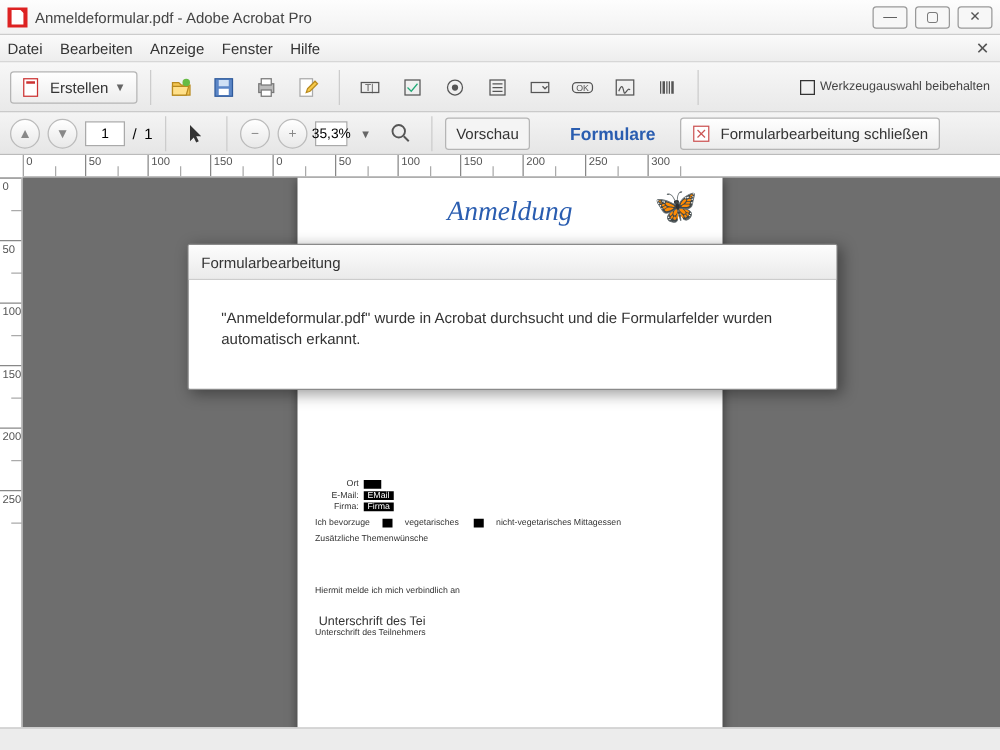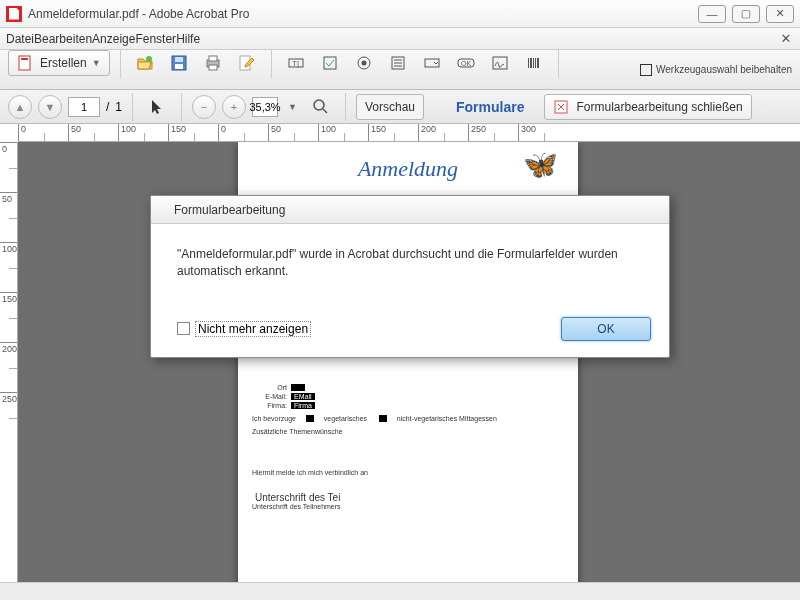--- a/index.html
+++ b/index.html
@@ -3,24 +3,24 @@
 <meta charset="utf-8">
 <style>
 * { box-sizing: border-box; margin: 0; padding: 0; }
 body { font-family: "Segoe UI", Tahoma, sans-serif; font-size: 12px; background: #fff; width: 800px; height: 600px; overflow: hidden; position: relative; }
 .titlebar { height: 28px; background: linear-gradient(#fdfdfd,#f2f2f2); border-bottom: 1px solid #ccc; display: flex; align-items: center; padding: 13px 6px; }
 .titlebar .app-icon { width: 16px; height: 16px; background: #d22; margin-right: 6px; position: relative; }
 .titlebar .app-icon::after { content:""; position:absolute; left:3px; top:2px; width:10px; height:12px; background:#fff; clip-path: polygon(0 0,70% 0,100% 25%,100% 100%,0 100%); }
 .titlebar .title { color:#444; }
 .winbtns { margin-left:auto; display:flex; gap:6px; }
 .winbtn { width:28px; height:18px; border:1px solid #999; border-radius:3px; background:#f7f7f7; display:flex; align-items:center; justify-content:center; font-size:11px; color:#555; }
-.menubar { height:22px; background: linear-gradient(#fafafa,#ededed); border-bottom:1px solid #ccc; display:flex; align-items:center; padding:0 6px; }
+.menubar { height:22px; background: linear-gradient(#fafafa,#ededed); border-bottom:1px solid #ccc; display:flex; align-items:center; padding:0 6px; gap:14px; }
 .menubar span { color:#333; }
 .menubar .close-x { margin-left:auto; width:16px; height:16px; display:flex; align-items:center; justify-content:center; color:#555; font-size:13px; }
-.toolbar { height:40px; background:linear-gradient(#f7f7f7,#e9e9e9); border-bottom:1px solid #bbb; display:flex; padding:0 8px; gap:6px; }
+.toolbar { height:40px; background:linear-gradient(#f7f7f7,#e9e9e9); border-bottom:1px solid #bbb; display:flex; align-items:center; padding:0 8px; gap:6px; }
 .btn { height:26px; border:1px solid #b5b5b5; border-radius:3px; background:linear-gradient(#fff,#ededed); display:flex; align-items:center; padding:0 8px; gap:5px; color:#333; font-size:12px; }
 .iconbtn { width:28px; height:26px; border:1px solid transparent; border-radius:3px; display:flex; align-items:center; justify-content:center; }
 .sep { width:1px; height:28px; background:#ccc; margin:0 4px; }
 .smallicn { width:18px; height:18px; }
 .toolbar2 { height:34px; background:linear-gradient(#f4f4f4,#e6e6e6); border-bottom:1px solid #bbb; display:flex; align-items:center; padding:0 8px; gap:6px; }
 .navcircle { width:24px; height:24px; border:1px solid #bbb; border-radius:50%; background:linear-gradient(#fff,#e8e8e8); display:flex; align-items:center; justify-content:center; color:#888; font-size:11px; }
 .pagebox { width:32px; height:20px; border:1px solid #aaa; background:#fff; text-align:center; font-size:11px; }
 .zoombox { width:26px; height:20px; border:1px solid #aaa; background:#fff; text-align:center; font-size:11px; display:flex; align-items:center; justify-content:center; }
 .formulare { color:#2a5db0; font-weight:600; font-size:14px; }
 .rulerH { height:18px; background:#fff; border-bottom:1px solid #aaa; display:flex; font-size:9px; color:#555; position:relative; margin-left:18px; overflow:hidden;}
@@ -31,21 +31,21 @@
 .rulerV .tick { height:50px; border-top:1px solid #888; padding-top:1px; padding-left:2px; position:relative;}
 .rulerV .tick::after{content:"";position:absolute;top:25px;left:9px;height:1px;width:9px;background:#aaa;}
 .canvas { flex:1; position:relative; overflow:hidden; }
 .page { position:absolute; left:220px; top:0; width:340px; height:470px; background:#fff; box-shadow:0 2px 8px rgba(0,0,0,0.5); padding:14px; font-size:8px; color:#333; }
 .page .hd { text-align:center; font-family:"Brush Script MT",cursive; font-size:22px; color:#2a5db0; font-style:italic; margin-bottom:0;}
 .butterfly { position:absolute; right:20px; top:6px; font-size:28px; color:#2a5db0; }
 .field { display:flex; align-items:center; gap:4px; margin:2px 0; font-size:7px;}
 .field .lab { width:35px; text-align:right; }
 .field .box { background:#000; color:#fff; padding:0 3px; font-size:7px; }
 .dialog-shadow { position:absolute; left:150px; top:195px; width:520px; background:#fff; border:1px solid #8a8a8a; box-shadow:3px 3px 12px rgba(0,0,0,0.4); border-radius:2px; z-index:50; }
-.dialog-title { height:28px; background:linear-gradient(#fdfdfd,#eaeaea); border-bottom:1px solid #ccc; display:flex; align-items:center; padding:0 23px; font-size:12px; color:#333; }
+.dialog-title { height:28px; background:linear-gradient(#fdfdfd,#eaeaea); border-bottom:1px solid #ccc; display:flex; align-items:center; padding:0 10px; font-size:12px; color:#333; }
 .dialog-body { padding:22px 26px 16px 26px; font-size:12px; color:#333; line-height:1.45; }
 .dialog-body p { margin-bottom:14px; }
 .dialog-foot { display:flex; align-items:center; padding:6px 18px 16px 26px; }
 .chk { width:13px; height:13px; border:1px solid #888; margin-right:5px; background:#fff; }
 .chklabel { border:1px dotted #888; padding:0 2px; font-size:12px;}
 .okbtn { margin-left:auto; width:90px; height:24px; border:1px solid #3a84c4; border-radius:3px; background:linear-gradient(#cfe8fb,#a7d2f2); color:#184a78; display:flex; align-items:center; justify-content:center; font-size:12px; box-shadow:0 0 3px rgba(58,132,196,0.6);}
 .statusbar { position:absolute; left:0; right:0; bottom:0; height:18px; background:#ececec; border-top:1px solid #ccc;}
 .chkline{display:inline-block;width:12px;height:12px;border:1px solid #333;vertical-align:middle;}
 .rightlbl{margin-left:auto;display:flex;align-items:center;gap:4px;font-size:10px;color:#444;}
 svg{display:block}
@@ -266,20 +266,13 @@
   </div>
 </div>
 
 <div class="statusbar"></div>
 
 <div class="dialog-shadow">
   <div class="dialog-title">Formularbearbeitung</div>
   <div class="dialog-body">
     <p>"Anmeldeformular.pdf" wurde in Acrobat durchsucht und die Formularfelder wurden automatisch erkannt.</p>
   </div>
-  <div class="dialog-foot">
-    <span class="chk"></span>
-    <span class="chklabel">Nicht mehr anzeigen</span>
-    <div class="okbtn">
-        <span>OK</span>
-      </div>
-  </div>
 </div>
 
 </body></html>

